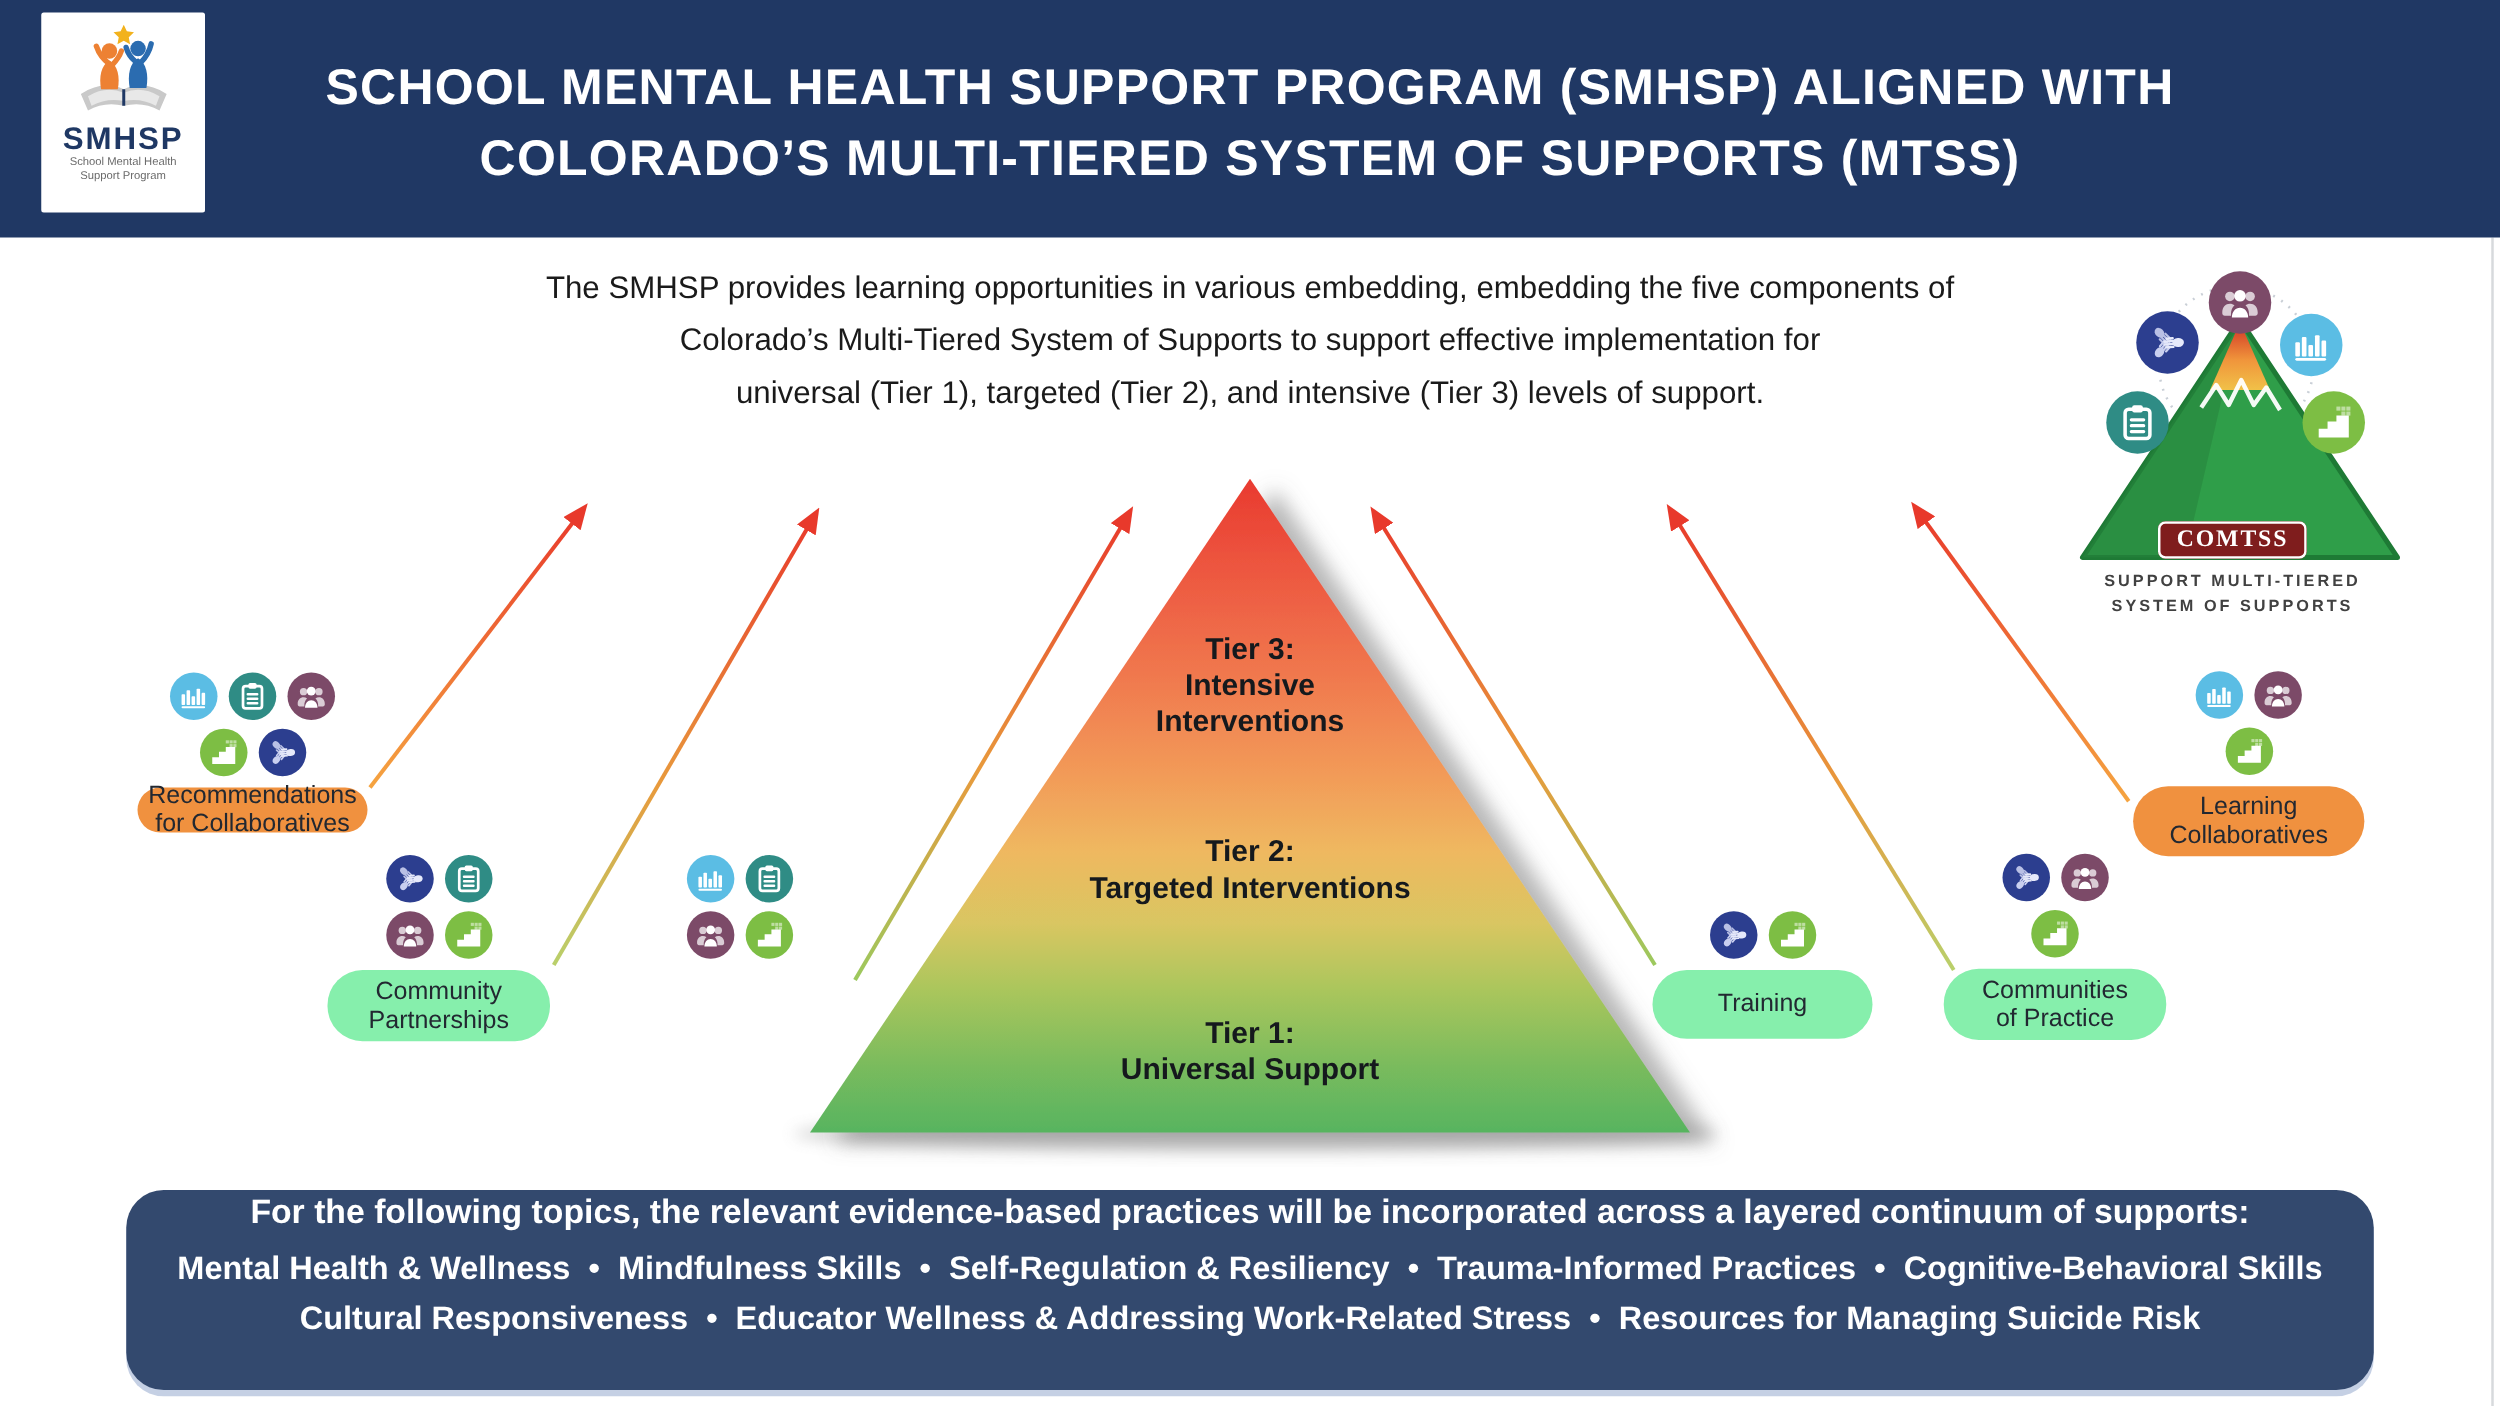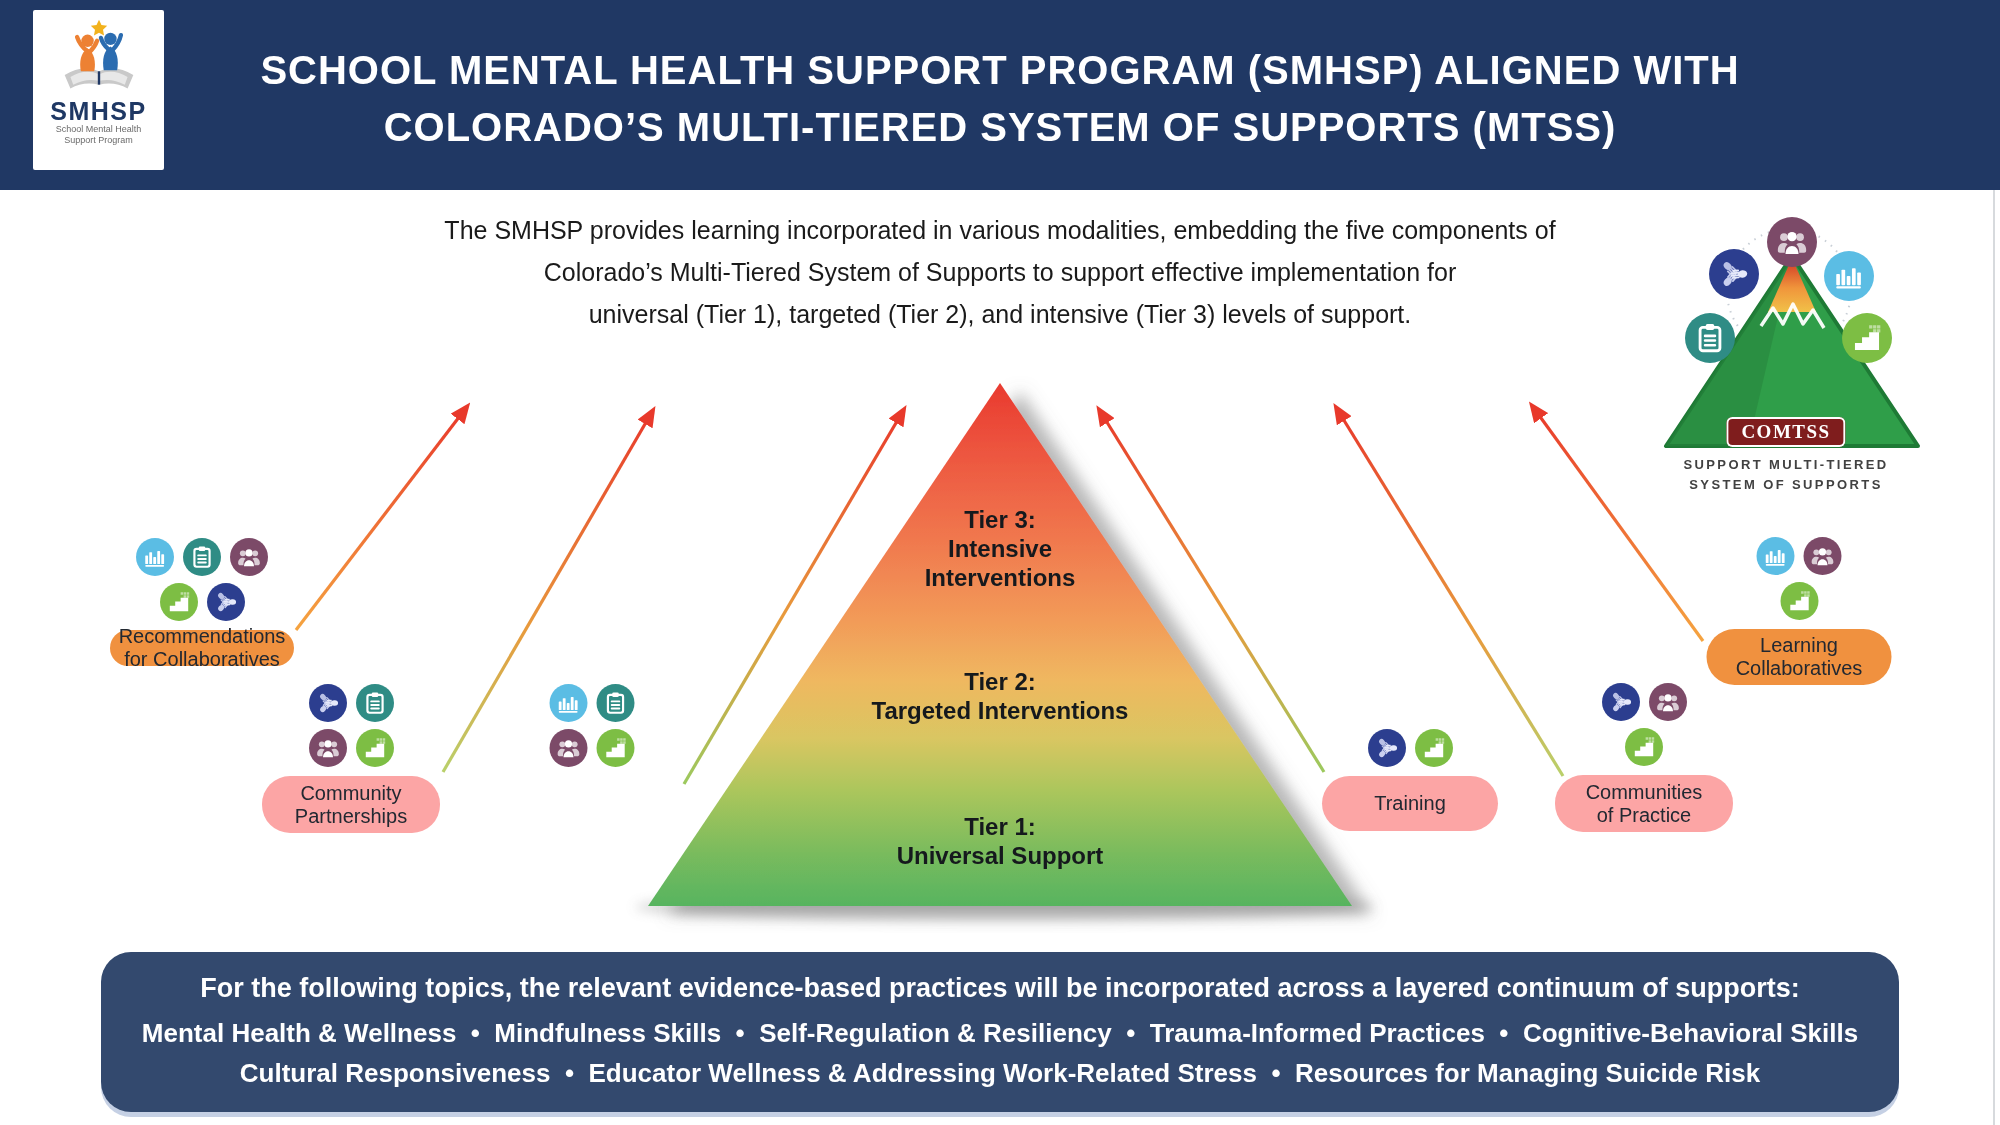--- a/index.html
+++ b/index.html
@@ -36,21 +36,21 @@
   .mod-3{left:1410px;top:729px}.mod-4{left:1644px;top:683px}.mod-5{left:1799px;top:537px}
 
   .icon-rows{display:flex;flex-direction:column;gap:7px;align-items:center;}
   .icon-row{display:flex;gap:9px;justify-content:center;}
   .icon-circle{border-radius:50%;display:flex;align-items:center;justify-content:center;flex:0 0 auto;}
   .icon-sm{width:38px;height:38px}.icon-sm svg{width:26px;height:26px}
   .icon-lg{width:50px;height:50px}.icon-lg svg{width:34px;height:34px}
   .bg-bar-chart{background:#5BBDE4}.bg-clipboard{background:#2F8C85}.bg-group{background:#7C4A68}
   .bg-steps{background:#7DBE44}.bg-hands{background:#2C3E8F}
 
-  .pill{margin-top:9px;border-radius:28px;background:#fca5a5;color:#222831;font-size:20px;
+  .pill{margin-top:9px;border-radius:28px;background:#86efac;color:#222831;font-size:20px;
         line-height:23px;font-weight:500;display:flex;flex-direction:column;align-items:center;
         justify-content:center;text-align:center;box-sizing:border-box;padding:4px 10px;}
   .pill-orange{background:#F0913F}
   .pill-0{width:184px;height:36px}.pill-1{width:178px;height:57px}.pill-2{width:181px;height:56px}
   .pill-3{width:176px;height:55px}.pill-4{width:178px;height:57px}.pill-5{width:185px;height:56px}
 
   
   .orbit{position:absolute;transform:translate(-50%,-50%);z-index:2;}
   .cpos-0{left:1792px;top:242px}.cpos-1{left:1734px;top:274px}.cpos-2{left:1849px;top:276px}
   .cpos-3{left:1710px;top:338px}.cpos-4{left:1867px;top:338px}
@@ -58,21 +58,21 @@
         background:#7f1d1d;box-shadow:inset 0 0 0 2px #ffffff;color:#fff;font-weight:bold;
         font-size:19px;letter-spacing:1.5px;padding:4px 15px;border-radius:6px;
         font-family:Liberation Serif, serif;}
   .comtss-caption{position:absolute;left:1786px;transform:translateX(-50%);white-space:nowrap;
         color:#414141;font-size:13px;letter-spacing:2.4px;font-weight:600;z-index:2;}
   .cap-0{top:457px}.cap-1{top:477px}
 
   
   .footer-box{position:absolute;left:101px;top:952px;width:1798px;height:160px;background:#33496E;
         border-radius:30px;box-shadow:0 5px 0 rgba(150,170,205,0.55);color:#fff;text-align:center;
-        box-sizing:border-box;padding-top:19px;z-index:2;}
+        box-sizing:border-box;z-index:2;}
   .footer-line1{font-size:27px;font-weight:bold;line-height:34px;white-space:pre-wrap;}
   .footer-line23{font-size:26px;font-weight:bold;line-height:40px;white-space:pre-wrap;}
   .footer-line23.first{margin-top:8px;}
 
   .edge-line{position:absolute;left:1993px;top:190px;width:2px;height:935px;background:#d7dadd;z-index:1;}
 </style>
 </head>
 <body>
 
 <div class="canvas">
@@ -177,21 +177,21 @@
       <div class="logo-sub">School Mental Health</div>
       <div class="logo-sub">Support Program</div>
     </div>
     <div class="title">
       <div>SCHOOL MENTAL HEALTH SUPPORT PROGRAM (SMHSP) ALIGNED WITH</div>
       <div>COLORADO’S MULTI-TIERED SYSTEM OF SUPPORTS (MTSS)</div>
     </div>
   </div>
 
   <div class="intro">
-    <div>The SMHSP provides learning incorporated in various modalities, embedding the five components of</div>
+    <div>The SMHSP provides learning opportunities in various embedding, embedding the five components of</div>
     <div>Colorado’s Multi-Tiered System of Supports to support effective implementation for</div>
     <div>universal (Tier 1), targeted (Tier 2), and intensive (Tier 3) levels of support.</div>
   </div>
 
   <div id="tier-labels">
       <div class="tier-label tier-0">
         <div>Tier 3:</div>
         <div>Intensive</div>
         <div>Interventions</div>
       </div>

